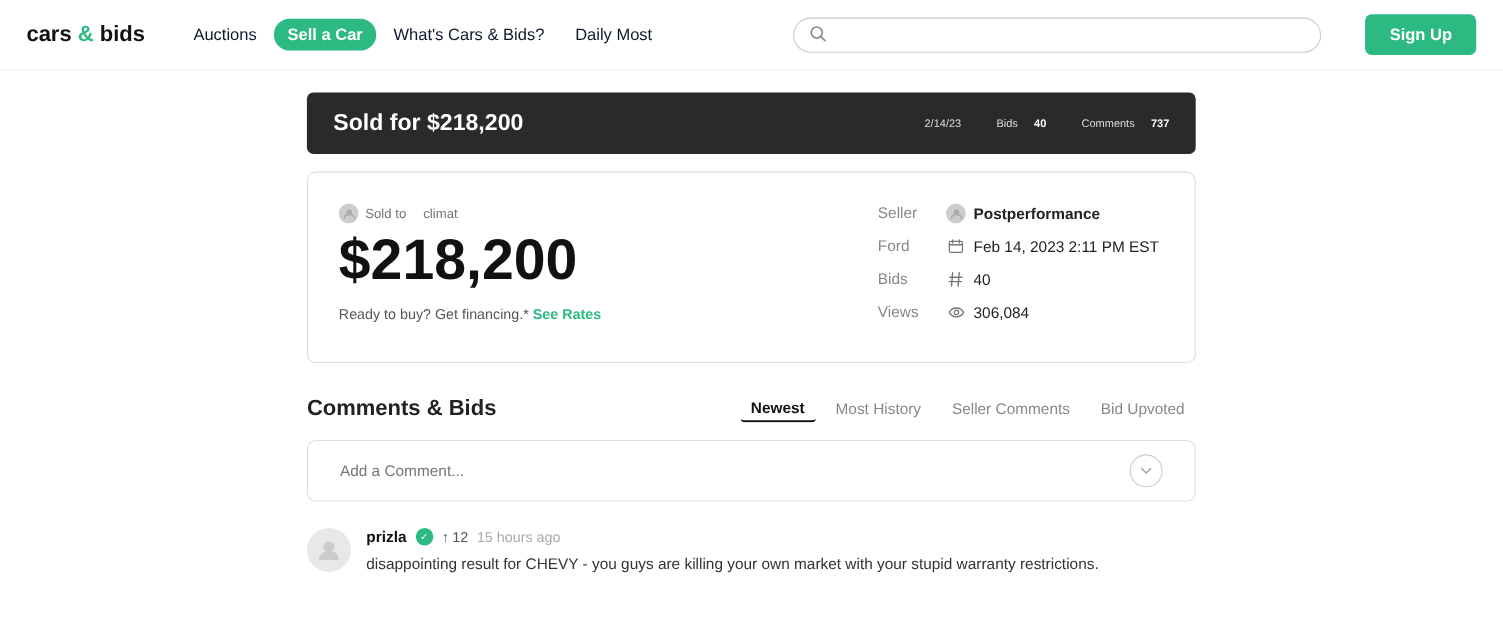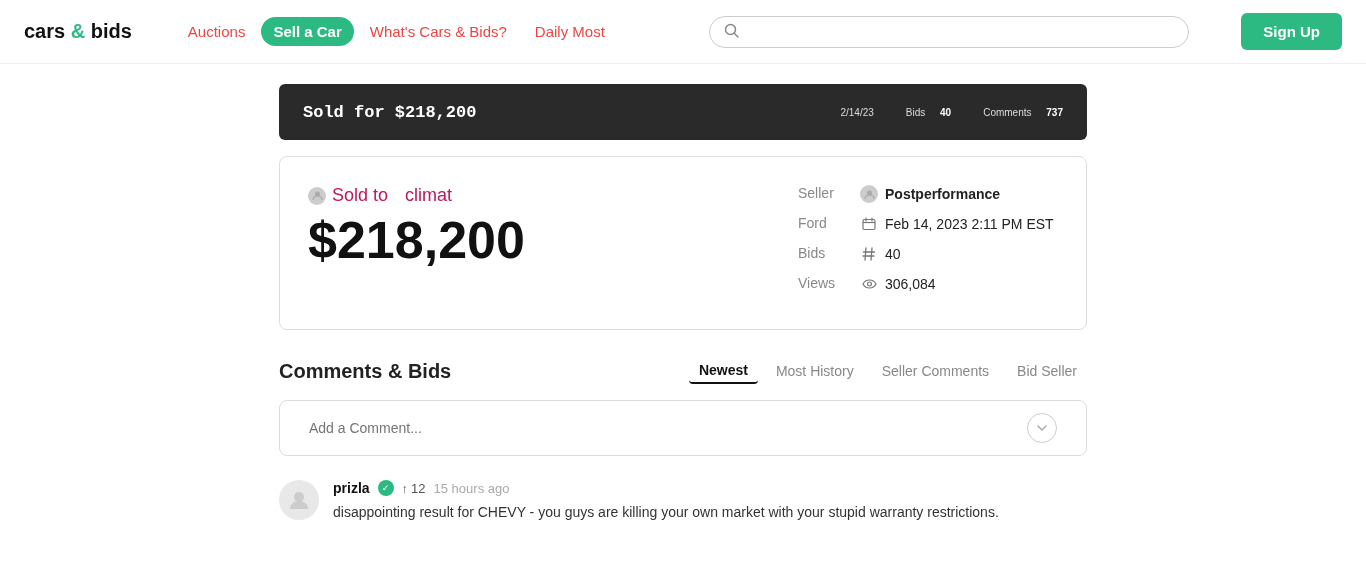--- a/index.html
+++ b/index.html
@@ -5,35 +5,35 @@
     * { box-sizing: border-box; margin: 0; padding: 0; }
     body { font-family: -apple-system, BlinkMacSystemFont, 'Segoe UI', sans-serif; background: #fff; color: #222; font-size: 14px; }
 
     
     .header {
       display: flex;
       align-items: center;
       padding: 16px 24px;
       height: 64px;
       border-bottom: 1px solid #eee;
-      gap: 36px;
+      gap: 24px;
     }
     .logo {
       font-size: 20px;
       font-weight: 700;
       color: #111;
       white-space: nowrap;
       margin-right: 8px;
     }
     .logo .ampersand { color: #2dba82; }
     .nav { display: flex; align-items: center; gap: 4px; }
     .nav-item {
       padding: 6px 12px;
       font-size: 15px;
-      color: #ef4444;
+      color: #0f172a;
       cursor: pointer;
       border-radius: 20px;
       white-space: nowrap;
     }
     .nav-item.sell {
       background: #2dba82;
       color: #fff;
       font-weight: 600;
     }
     .search-wrap {
@@ -79,36 +79,36 @@
     .sold-banner {
       background: #2a2a2a;
       color: #fff;
       border-radius: 6px;
       padding: 0 24px;
       display: flex;
       align-items: center;
       height: 56px;
       gap: 40px;
     }
-    .sold-banner .sold-price { font-weight: 700; font-size: 17px; font-family: Liberation Mono, monospace; }
+    .sold-banner .sold-price { font-weight: 700; font-size: 21px; }
     .sold-banner .meta { margin-left: auto; display: flex; align-items: center; gap: 32px; font-size: 10px; color: #ddd; }
     .sold-banner .meta span { display: flex; align-items: center; gap: 6px; }
     .sold-banner .meta strong { color: #fff; font-weight: 700; }
 
     
     .detail-card {
       border: 1px solid #ddd;
       border-radius: 8px;
       padding: 28px 28px 24px;
       margin-top: 16px;
       display: flex;
       gap: 40px;
     }
     .detail-left { flex: 1; }
-    .sold-to-label { font-size: 18px; color: #be185d; display: flex; align-items: center; gap: 6px; margin-bottom: 6px; }
+    .sold-to-label { font-size: 12px; color: #737373; display: flex; align-items: center; gap: 6px; margin-bottom: 6px; }
     .user-avatar-small {
       width: 18px; height: 18px; border-radius: 50%; background: #ccc;
       display: flex; align-items: center; justify-content: center; color: #888; font-size: 10px;
     }
     .big-price { font-size: 52px; font-weight: 700; color: #111; line-height: 1.1; margin: 4px 0 12px; }
     .financing { font-size: 13px; color: #555; }
     .financing a { color: #2dba82; text-decoration: none; font-weight: 600; }
 
     .detail-right { min-width: 260px; }
     .detail-row { display: flex; align-items: flex-start; gap: 10px; margin-bottom: 12px; font-size: 14px; }
@@ -221,20 +221,24 @@
       <div class="sold-to-label">
         <div class="user-avatar-small">
           <svg width="11" height="11" viewBox="0 0 11 11" fill="none">
               <circle cx="5.5" cy="4" r="2.5" fill="#aaa"></circle>
               <path d="M1 10c0-2.5 2-4 4.5-4s4.5 1.5 4.5 4" stroke="#aaa" stroke-width="1.2" fill="none"></path>
             </svg>
         </div>
         <span>Sold to</span>&nbsp;<span>climat</span>
       </div>
       <div class="big-price">$218,200</div>
+      <div class="financing">
+        <span>Ready to buy? Get financing.*</span>
+        <a href="#">See Rates</a>
+      </div>
     </div>
 
     <div class="detail-right">
       <div class="detail-row">
         <span class="detail-label">Seller</span>
         <div class="detail-value">
           <div class="user-avatar-small">
             <svg width="11" height="11" viewBox="0 0 11 11" fill="none">
                 <circle cx="5.5" cy="4" r="2.5" fill="#aaa"></circle>
                 <path d="M1 10c0-2.5 2-4 4.5-4s4.5 1.5 4.5 4" stroke="#aaa" stroke-width="1.2" fill="none"></path>
@@ -285,21 +289,21 @@
       </div>
     </div>
   </div>
 
   <div class="comments-section">
     <div class="comments-header">
       <span class="comments-title">Comments &amp; Bids</span>
       <span class="tab-item active">Newest</span>
       <span class="tab-item">Most History</span>
       <span class="tab-item">Seller Comments</span>
-      <span class="tab-item">Bid Seller</span>
+      <span class="tab-item">Bid Upvoted</span>
     </div>
 
     <div class="comment-input-wrap">
       <input class="comment-input" type="text" placeholder="Add a Comment..." style="">
       <button class="submit-btn-circle">
         <svg width="12" height="12" viewBox="0 0 12 12" fill="none">
           <polyline points="2,4 6,8 10,4" stroke="#aaa" stroke-width="1.5" stroke-linecap="round" stroke-linejoin="round"></polyline>
         </svg>
       </button>
     </div>

